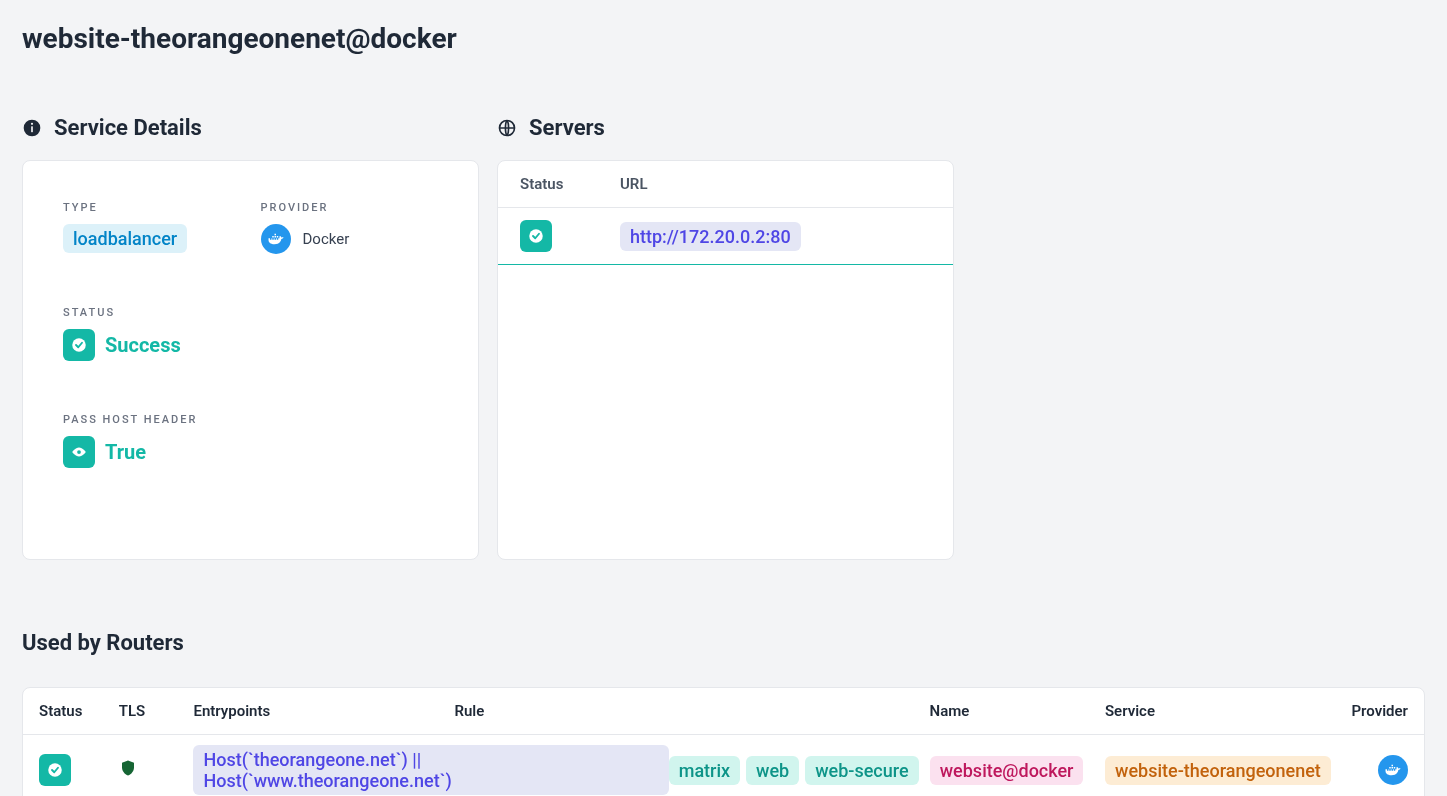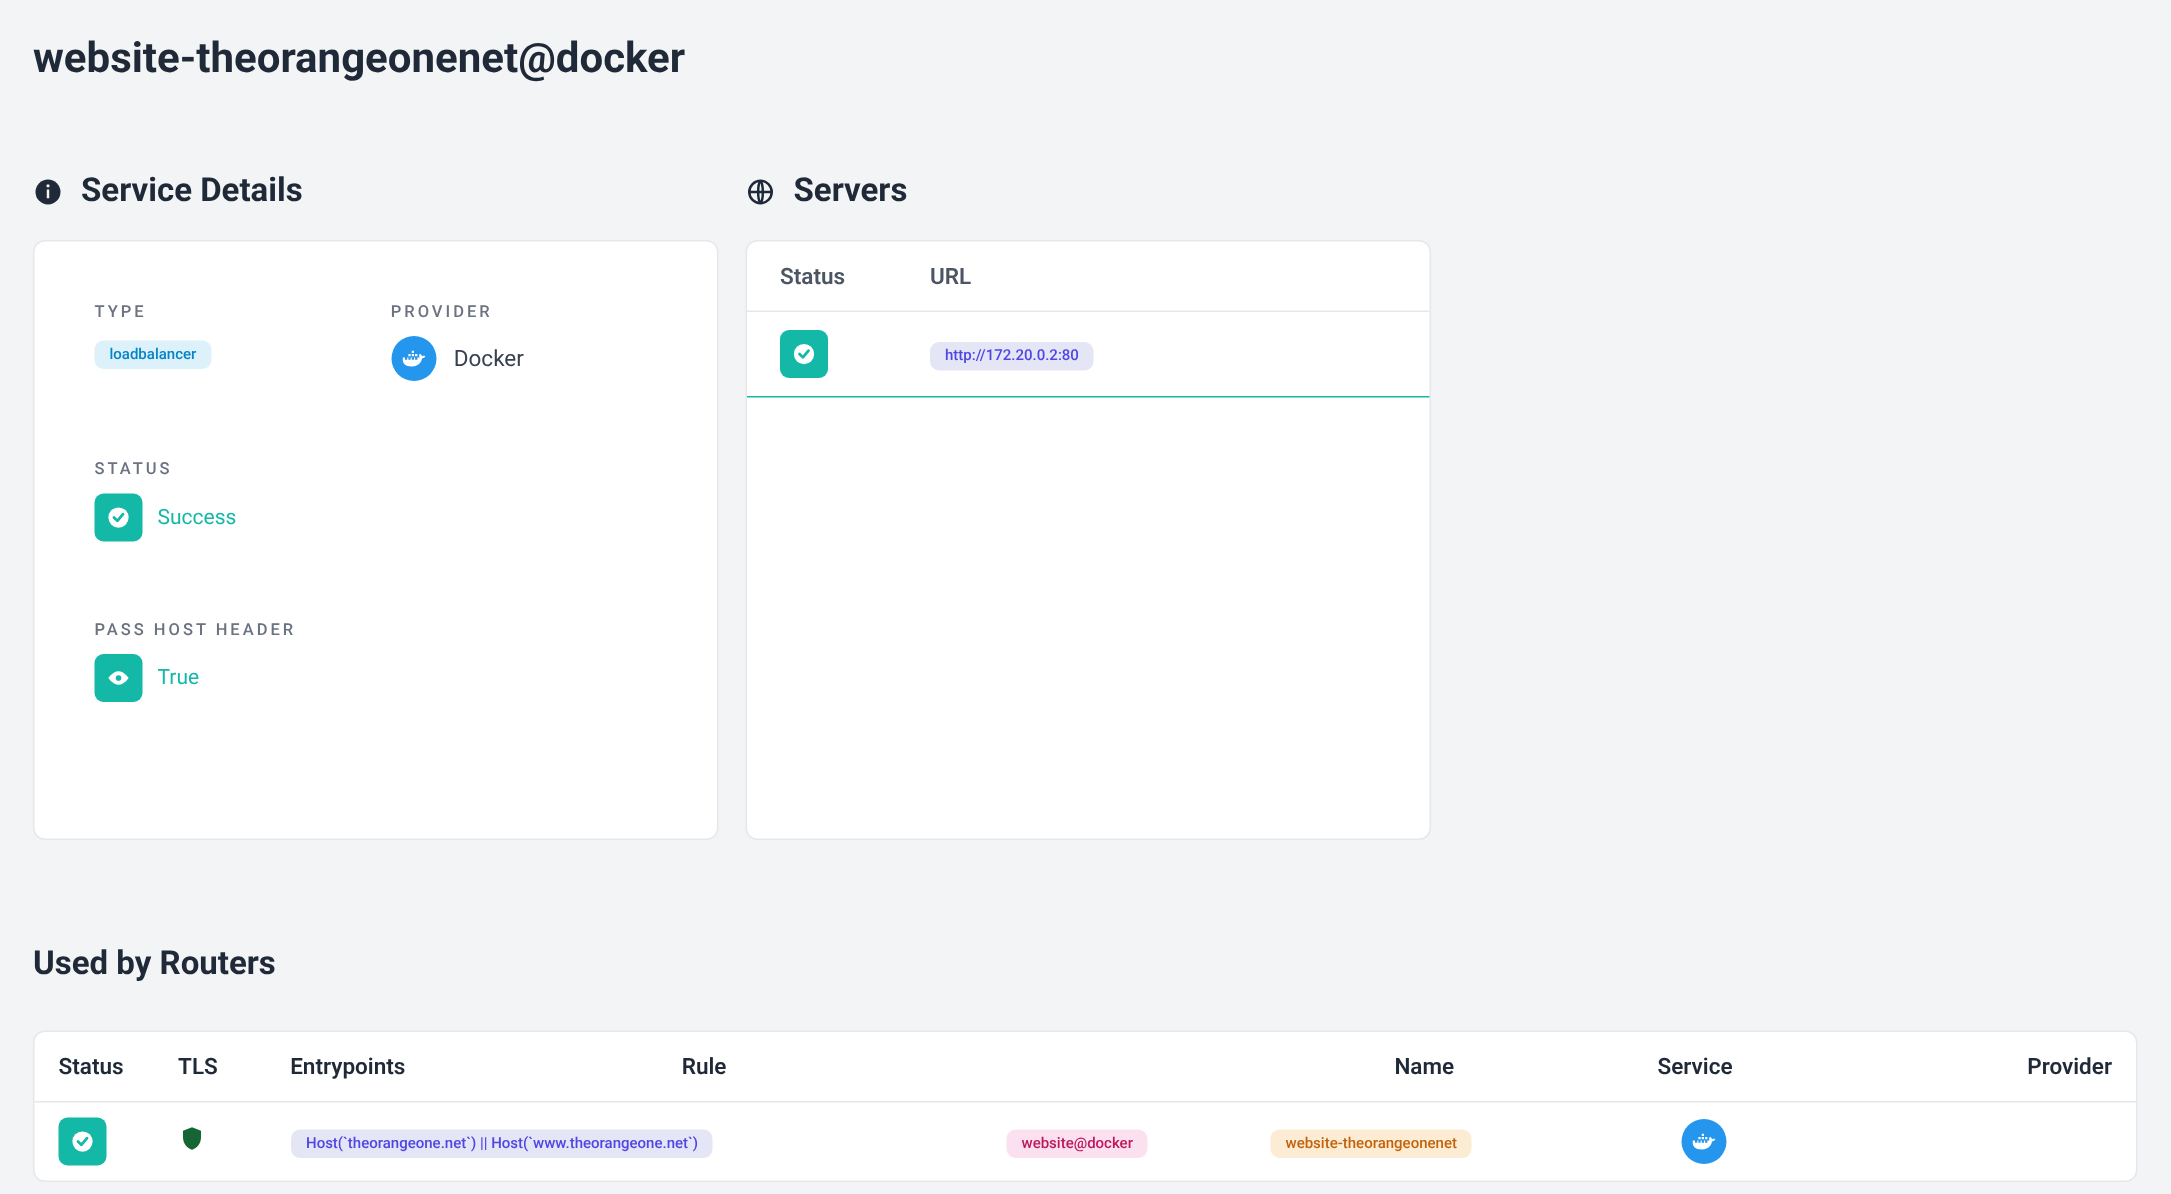--- a/index.html
+++ b/index.html
@@ -59,21 +59,21 @@
       font-size: 11px;
       font-weight: 500;
       letter-spacing: 2px;
       color: #6b7280;
       margin-bottom: 10px;
     }
     .badge {
       display: inline-block;
       padding: 4px 10px;
       border-radius: 6px;
-      font-size: 10px;
+      font-size: 18px;
       font-weight: 500;
     }
     .badge-blue-light {
       background: #dcf1f9;
       color: #0284c7;
     }
     .badge-purple-light {
       background: #e4e6f5;
       color: #4f46e5;
     }
@@ -116,22 +116,22 @@
       width: 32px;
       height: 32px;
       border-radius: 6px;
       background: #14b8a6;
       display: flex;
       align-items: center;
       justify-content: center;
     }
     .status-text {
       color: #14b8a6;
-      font-size: 14px;
-      font-weight: 400;
+      font-size: 20px;
+      font-weight: 700;
     }
     .servers-header {
       display: flex;
       padding: 14px 22px;
       border-bottom: 1px solid #e5e7eb;
     }
     .servers-header-cell {
       font-size: 15px;
       font-weight: 600;
       color: #4b5563;
@@ -310,20 +310,27 @@
     <div class="col-tls">
       <span>
         <svg width="18" height="20" viewBox="0 0 24 24" fill="#166534">
             <path d="M12 2l8 3v6c0 5-3.5 9.5-8 11-4.5-1.5-8-6-8-11V5l8-3z"></path>
           </svg>
       </span>
     </div>
     <div class="col-rule">
       <span class="badge badge-purple-light">Host(`theorangeone.net`) || Host(`www.theorangeone.net`)</span>
     </div>
+    <div class="col-entrypoints">
+      <div class="entrypoint-badges">
+        <span class="badge badge-teal-light">matrix</span>
+        <span class="badge badge-teal-light">web</span>
+        <span class="badge badge-teal-light">web-secure</span>
+      </div>
+    </div>
     <div class="col-name">
       <span class="badge badge-pink-light">website@docker</span>
     </div>
     <div class="col-service">
       <span class="badge badge-orange-light">website-theorangeonenet</span>
     </div>
     <div class="col-provider">
       <span class="provider-badge">
         <svg width="18" height="18" viewBox="0 0 24 24" fill="#fff">
             <path d="M4 11h2v2H4zm3 0h2v2H7zm3 0h2v2h-2zm3 0h2v2h-2zM7 8h2v2H7zm3 0h2v2h-2zm3 0h2v2h-2zm-3-3h2v2h-2zM2 13c0 3 2 6 8 6 7 0 9-5 9-7 1 0 3-1 3-2-1-1-3 0-3 0s0-2-2-2c-1 2 0 3 0 3H2v2z"></path>

